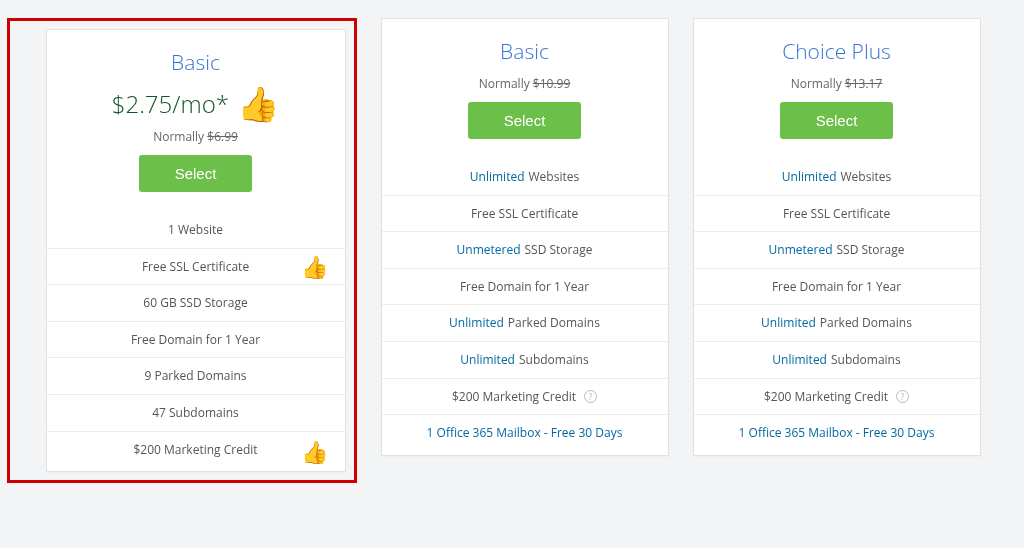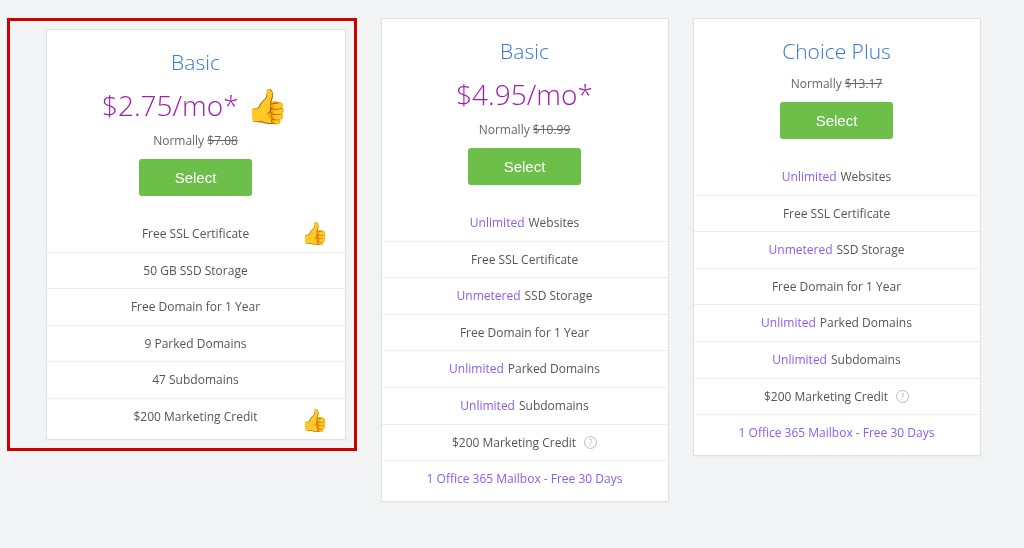--- a/index.html
+++ b/index.html
@@ -43,22 +43,22 @@
       margin-bottom: 10px;
     }
     .price-row {
       display: flex;
       align-items: center;
       justify-content: center;
       gap: 8px;
       margin-bottom: 8px;
     }
     .price {
-      font-size: 28px;
-      color: #a21caf;
+      font-size: 24px;
+      color: #14532d;
       font-weight: 300;
       white-space: nowrap;
     }
     .normally {
       font-size: 12px;
       color: #666;
       margin-bottom: 10px;
     }
     .normally .strike { text-decoration: line-through; }
     .select-btn {
@@ -83,21 +83,21 @@
       border-top: 1px solid #ededed;
       display: flex;
       justify-content: center;
       align-items: center;
       gap: 4px;
       flex-wrap: wrap;
       line-height: 1.3;
     }
     .feature-item:first-child { border-top: none; padding-top: 14px; }
     .feature-item:last-child { padding-bottom: 14px; }
-    .accent { color: #8b5cf6; }
+    .accent { color: #0369a1; }
     .thumb {
       font-size: 22px;
       line-height: 1;
       pointer-events: none;
     }
     .thumb.large { font-size: 34px; }
     .thumb.abs {
       position: absolute;
       right: 16px;
       top: 50%;
@@ -126,31 +126,34 @@
   <div class="highlight-wrapper">
     <div class="card">
       <div class="card-header">
         <h2 class="plan-name">Basic</h2>
         <div class="price-row">
           <span class="price">$2.75/mo*</span>
           <span class="thumb large">👍</span>
         </div>
         <div class="normally">
           <span>Normally</span>
-          <span class="strike">$7.08</span>
+          <span class="strike">$6.99</span>
         </div>
         <button class="select-btn">Select</button>
       </div>
       <ul class="feature-list">
         <li class="feature-item">
+            <span>1 Website</span>
+          </li>
+        <li class="feature-item">
             <span>Free SSL Certificate</span>
             <span class="thumb abs">👍</span>
           </li>
         <li class="feature-item">
-            <span>50 GB SSD Storage</span>
+            <span>60 GB SSD Storage</span>
           </li>
         <li class="feature-item">
             <span>Free Domain for 1 Year</span>
           </li>
         <li class="feature-item">
             <span>9 Parked Domains</span>
           </li>
         <li class="feature-item">
             <span>47 Subdomains</span>
           </li>
@@ -158,23 +161,20 @@
             <span>$200 Marketing Credit</span>
             <span class="thumb abs">👍</span>
           </li>
       </ul>
     </div>
   </div>
 
   <div class="card">
     <div class="card-header">
       <h2 class="plan-name">Basic</h2>
-      <div class="price-row">
-        <span class="price">$4.95/mo*</span>
-      </div>
       <div class="normally">
         <span>Normally</span>
         <span class="strike">$10.99</span>
       </div>
       <button class="select-btn">Select</button>
     </div>
     <ul class="feature-list">
       <li class="feature-item">
           <span class="accent">Unlimited</span> 
           <span>Websites</span>

